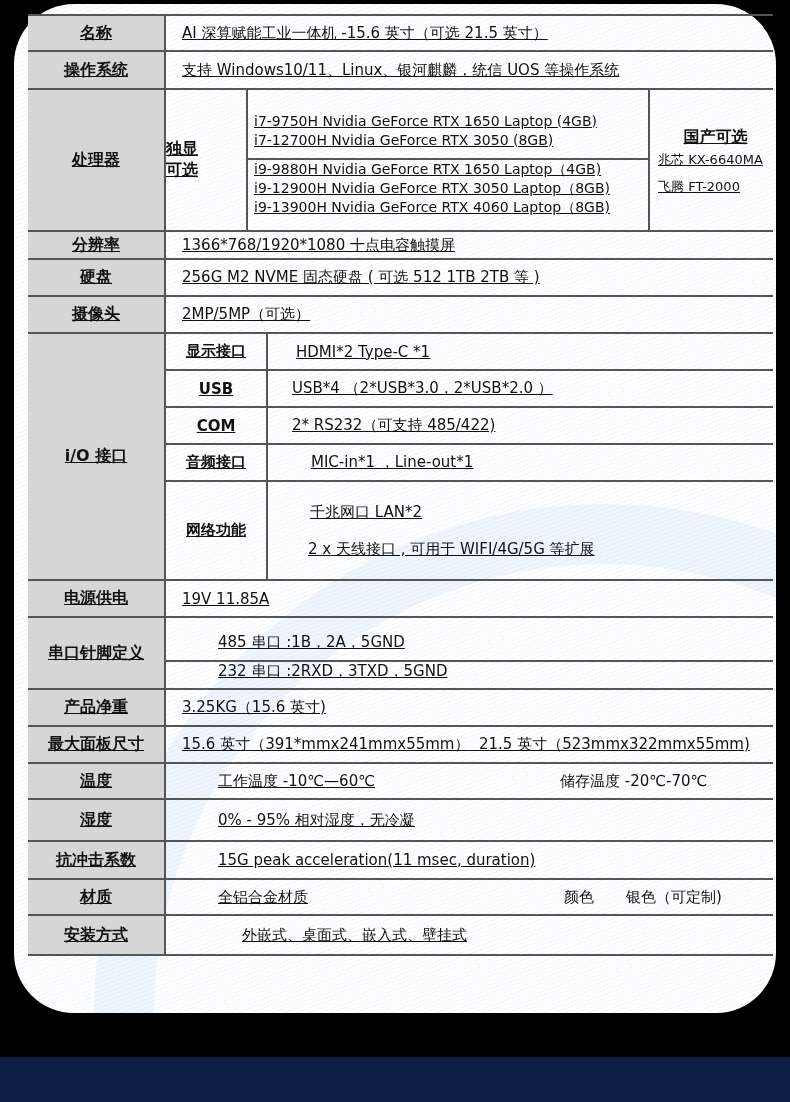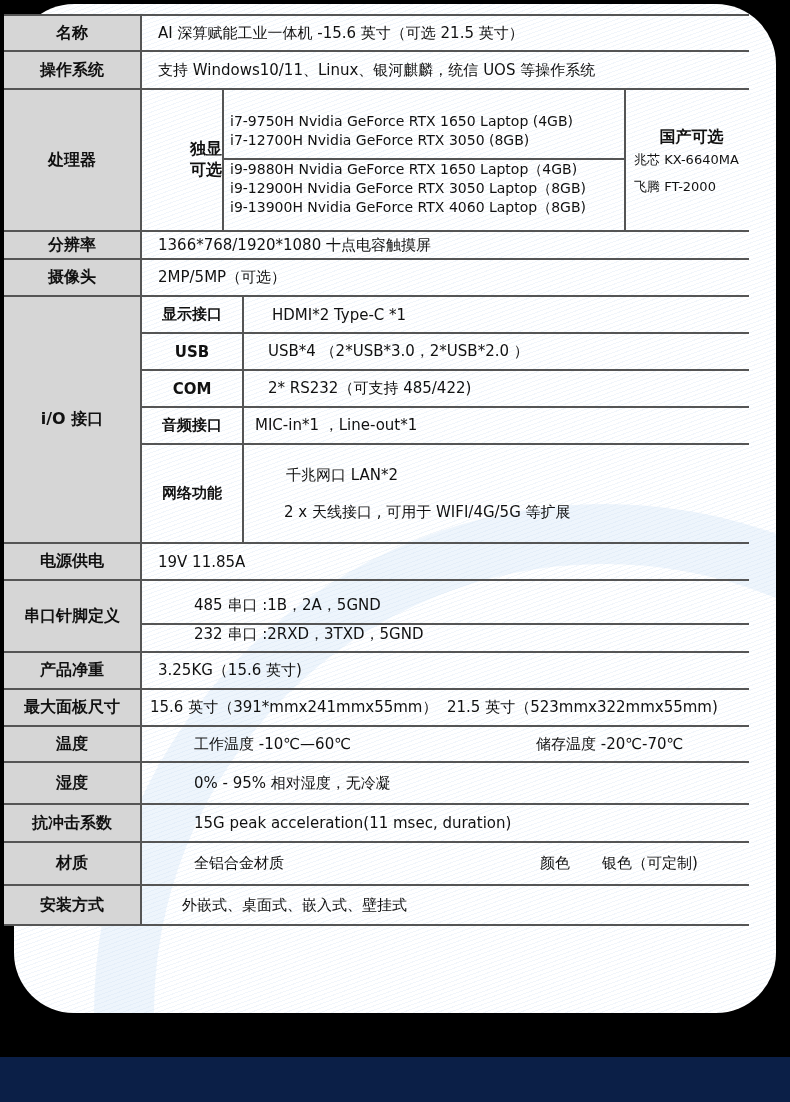--- a/index.html
+++ b/index.html
@@ -15,22 +15,23 @@
   }
   .card::after {
     content:""; position:absolute; left:80px; top:500px; width:900px; height:900px;
     border-radius:50%; border:60px solid rgba(205,225,245,0.35); pointer-events:none;
   }
   .footer-band {
     position:absolute; left:0; top:1057px; width:790px; height:45px;
     background:#0b1f47;
   }
   .spec {
-    position:absolute; left:4px; top:14px; width:745px; border-collapse:collapse; z-index:2;
+    position:absolute; left:28px; top:14px; width:745px; border-collapse:collapse; z-index:2;
     font-size:15px;
+    text-decoration:underline;
   }
   .spec td { border-bottom:2px solid #555; border-top:2px solid #555; padding:0; vertical-align:middle; }
   .spec td.k {
     width:136px; background:#d6d6d6; text-align:center; font-weight:bold; font-size:16px;
     border-right:2px solid #555;
   }
   .spec td.v { padding-left:16px; background:transparent; }
   .sub { border-collapse:collapse; width:100%; height:100%; }
   .sub td { border:none; border-bottom:2px solid #555; }
   .sub tr:last-child td { border-bottom:none; }
@@ -49,21 +50,21 @@
       <tr style="height:36px">
     <td class="k">名称</td>
     <td class="v" colspan="3">AI 深算赋能工业一体机 -15.6 英寸（可选 21.5 英寸）</td>
   </tr>
   <tr style="height:38px">
     <td class="k">操作系统</td>
     <td class="v" colspan="3">支持 Windows10/11、Linux、银河麒麟，统信 UOS 等操作系统</td>
   </tr>
   <tr style="height:142px">
     <td class="k">处理器</td>
-    <td style="width:80px;text-align:right;font-weight:bold;font-size:16px;border-right:2px solid #555;">
+    <td style="width:80px;text-align:left;font-weight:bold;font-size:16px;border-right:2px solid #555;">
       <div>独显</div>
       <div>可选</div>
     </td>
     <td style="padding:0;width:400px;border-right:2px solid #555;">
       <table class="sub cpu">
         <tbody>
               <tr style="height:56px">
                 <td style="padding-left:6px;">
           <div>i7-9750H    Nvidia GeForce RTX 1650 Laptop (4GB)</div>
           <div>i7-12700H    Nvidia GeForce RTX 3050 (8GB)</div>
@@ -83,20 +84,24 @@
       <div style="font-weight:bold;font-size:16px;text-align:center;margin-bottom:4px;">国产可选</div>
       <div style="font-size:13px;line-height:15px;">兆芯 KX-6640MA</div>
       <div style="font-size:13px;line-height:15px;margin-top:12px;">飞腾 FT-2000</div>
     </td>
   </tr>
   <tr style="height:28px">
     <td class="k">分辨率</td>
     <td class="v left-line" colspan="3">1366*768/1920*1080     十点电容触摸屏</td>
   </tr>
   <tr style="height:37px">
+    <td class="k">硬盘</td>
+    <td class="v left-line" colspan="3">256G M2 NVME 固态硬盘 ( 可选 512 1TB 2TB 等 )</td>
+  </tr>
+  <tr style="height:37px">
     <td class="k">摄像头</td>
     <td class="v left-line" colspan="3">2MP/5MP（可选）</td>
   </tr>
   <tr style="height:220px">
     <td class="k">i/O 接口</td>
     <td colspan="3" style="padding:0;">
       <table class="sub">
         <tbody>
               <tr style="height:36px">
                 <td class="subk">显示接口</td>
@@ -105,21 +110,21 @@
         <tr style="height:37px">
                 <td class="subk">USB</td>
                 <td style="padding-left:24px">USB*4 （2*USB*3.0，2*USB*2.0 ）</td>
               </tr>
         <tr style="height:37px">
                 <td class="subk">COM</td>
                 <td style="padding-left:24px">2* RS232（可支持 485/422)</td>
               </tr>
         <tr style="height:37px">
                 <td class="subk">音频接口</td>
-                <td style="padding-left:11px">MIC-in*1  ，Line-out*1</td>
+                <td style="padding-left:43px">MIC-in*1  ，Line-out*1</td>
               </tr>
         <tr>
                 <td class="subk">网络功能</td>
           <td style="padding:12px">
             <table class="sub">
                     <tbody>
                       <tr style="height:37px">
                         <td style="padding-left:30px">千兆网口  LAN*2</td>
                       </tr>
             <tr style="height:36px">
@@ -151,36 +156,36 @@
             </tbody>
           </table>
     </td>
   </tr>
   <tr style="height:37px">
     <td class="k">产品净重</td>
     <td class="v left-line" colspan="3">3.25KG（15.6 英寸)</td>
   </tr>
   <tr style="height:37px">
     <td class="k">最大面板尺寸</td>
-    <td colspan="3" style="padding-left:8px;white-space:nowrap;margin-top:47px;"><span>15.6 英寸（391*mmx241mmx55mm）</span>&nbsp;&nbsp;<span>21.5 英寸（523mmx322mmx55mm)</span></td>
+    <td colspan="3" style="padding-left:16px;white-space:nowrap;margin-top:47px;"><span>15.6 英寸（391*mmx241mmx55mm）</span>&nbsp;&nbsp;<span>21.5 英寸（523mmx322mmx55mm)</span></td>
   </tr>
   <tr style="height:36px">
     <td class="k">温度</td>
     <td colspan="3" style="padding-left:52px"><span>工作温度 -10℃—60℃</span><span style="position:absolute;left:532px;">储存温度 -20℃-70℃</span></td>
   </tr>
   <tr style="height:42px">
     <td class="k">湿度</td>
     <td colspan="3" style="padding-left:52px">0% - 95% 相对湿度，无冷凝</td>
   </tr>
   <tr style="height:38px">
     <td class="k">抗冲击系数</td>
     <td colspan="3" style="padding-left:52px">15G peak acceleration(11 msec, duration)</td>
   </tr>
-  <tr style="height:43px">
+  <tr style="height:36px">
     <td class="k">材质</td>
     <td colspan="3" style="padding-left:52px"><span>全铝合金材质</span><span style="position:absolute;left:536px;">颜色</span><span style="position:absolute;left:598px;">银色（可定制)</span></td>
   </tr>
   <tr style="height:40px">
     <td class="k">安装方式</td>
-    <td colspan="3" style="padding-left:40px">外嵌式、桌面式、嵌入式、壁挂式</td>
+    <td colspan="3" style="padding-left:76px">外嵌式、桌面式、嵌入式、壁挂式</td>
   </tr>
 </tbody>
   </table>
 
 </body></html>

